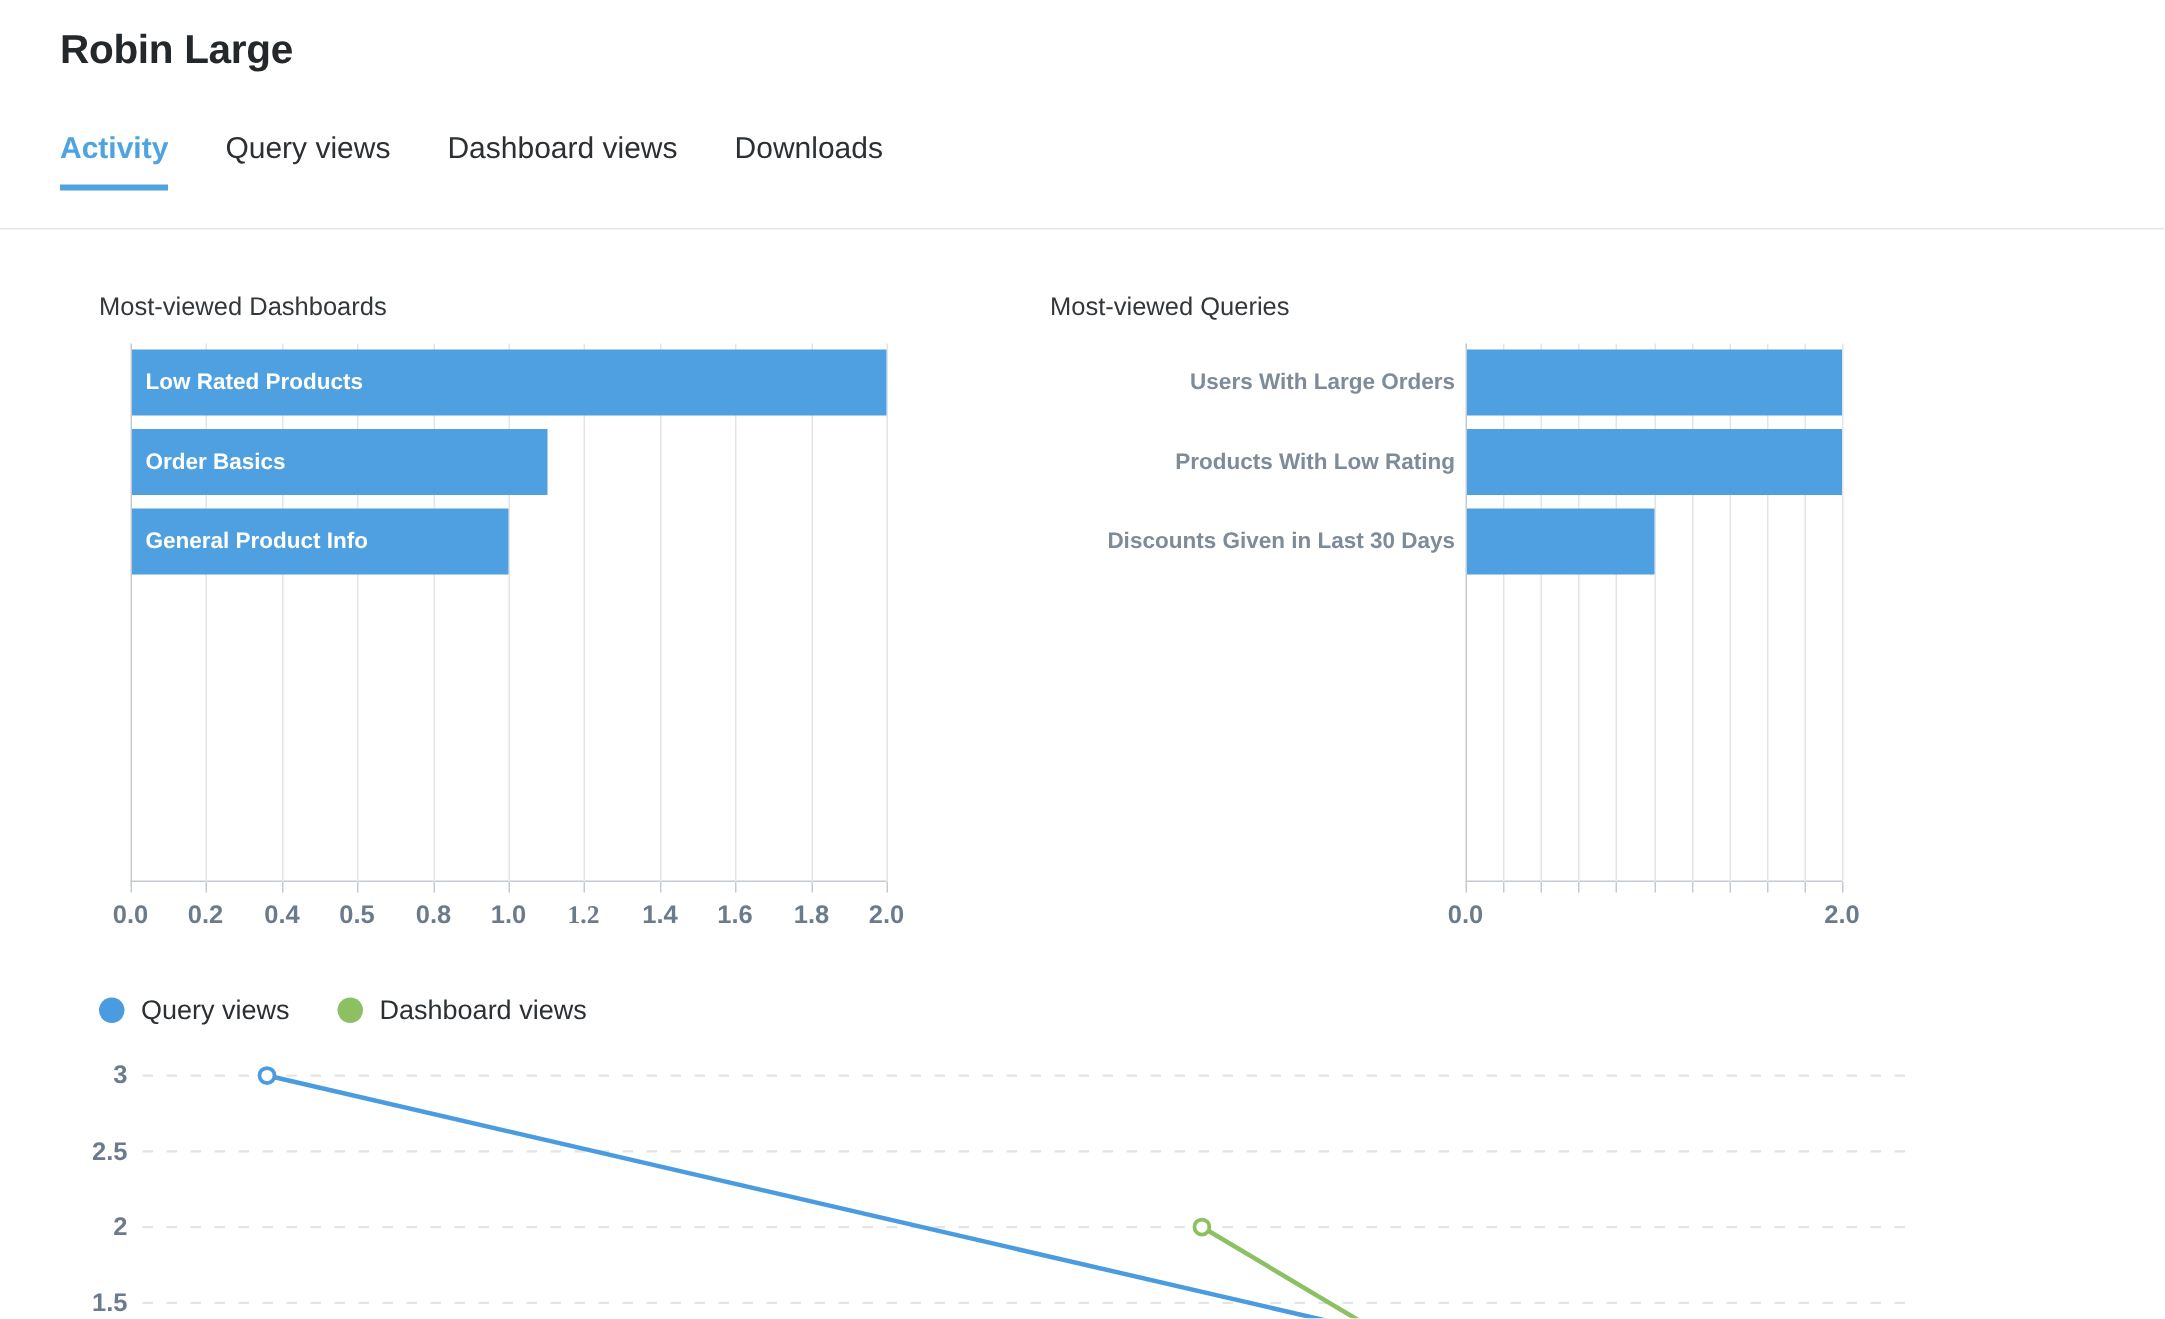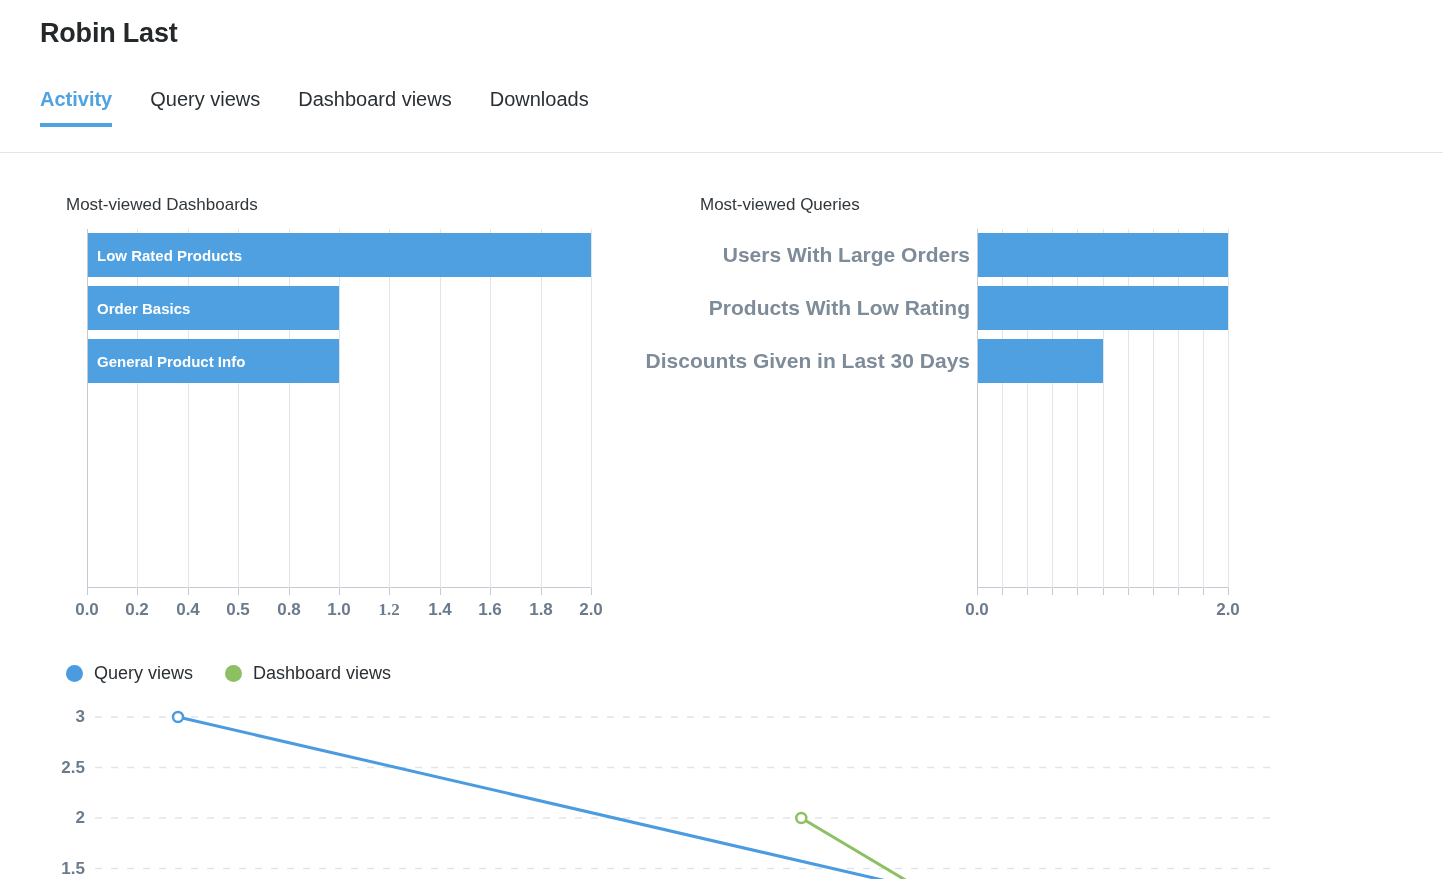--- a/index.html
+++ b/index.html
@@ -117,21 +117,21 @@
     top: 50%;
     transform: translateY(-50%);
     font-size: 15px;
     font-weight: bold;
     color: #ffffff;
     white-space: nowrap;
     pointer-events: none;
   }
   .bar-outer-label {
     position: absolute;
-    font-size: 21px;
+    font-size: 15px;
     font-weight: bold;
     color: #7e8b98;
     white-space: nowrap;
     text-align: right;
     transform: translateY(-50%);
   }
 
   
   #legend {
     position: absolute;
@@ -173,21 +173,21 @@
     font-weight: bold;
     color: #6b7b8c;
     text-align: right;
     transform: translateY(-50%);
     white-space: nowrap;
   }
 </style>
 </head>
 <body>
 
-<div id="page-title">Robin Last</div>
+<div id="page-title">Robin Large</div>
 
 <div id="tabs">
   <div class="tab active">
     <span>Activity</span>
   </div>
   <div class="tab">
     <span>Query views</span>
   </div>
   <div class="tab">
     <span>Dashboard views</span>
@@ -212,21 +212,21 @@
       <div class="gridline" style="left: 302px;"></div>
       <div class="gridline" style="left: 353px;"></div>
       <div class="gridline" style="left: 403px;"></div>
       <div class="gridline" style="left: 454px;"></div>
       <div class="gridline" style="left: 504px;"></div>
     </div>
   <div id="dash-bars">
       <div class="bar" style="left: 1px; top: 4px; width: 503px; height: 44px;">
         <span class="bar-inner-label">Low Rated Products</span>
       </div>
-      <div class="bar" style="left: 1px; top: 57px; width: 251px; height: 44px;">
+      <div class="bar" style="left: 1px; top: 57px; width: 277px; height: 44px;">
         <span class="bar-inner-label">Order Basics</span>
       </div>
       <div class="bar" style="left: 1px; top: 110px; width: 251px; height: 44px;">
         <span class="bar-inner-label">General Product Info</span>
       </div>
     </div>
 </div>
 <div id="dash-ticks">
     <div class="tickmark" style="left: 87px; top: 588px;"></div>
     <div class="ticklabel" style="left: 87px; top: 600px;">0.0</div>

